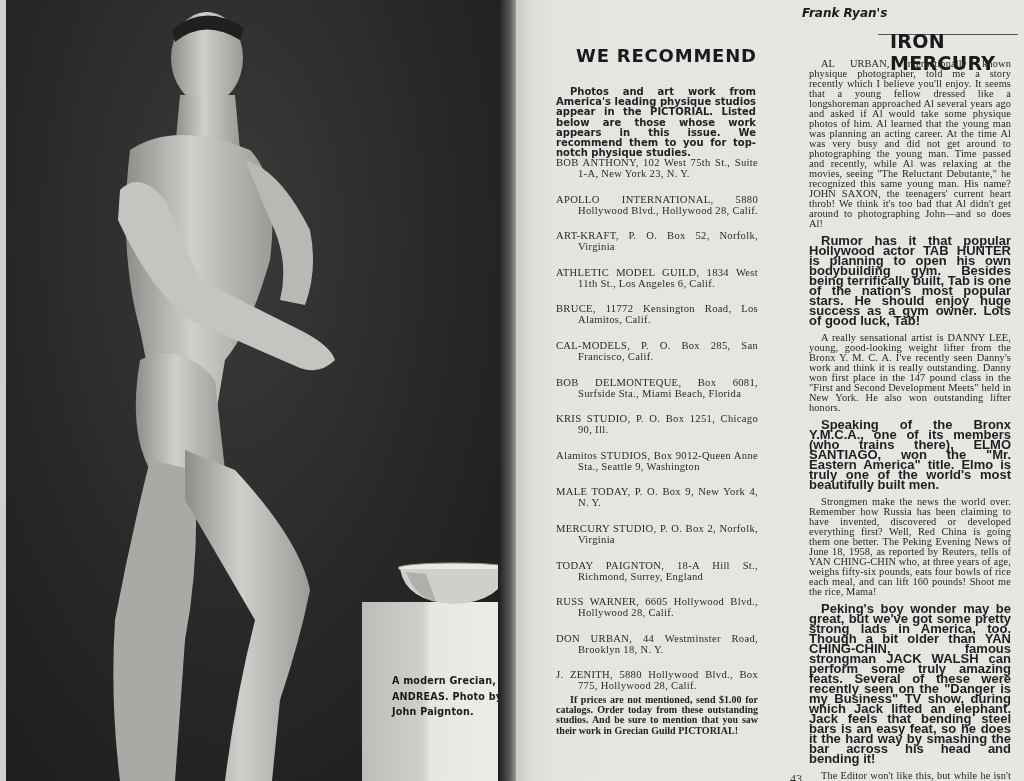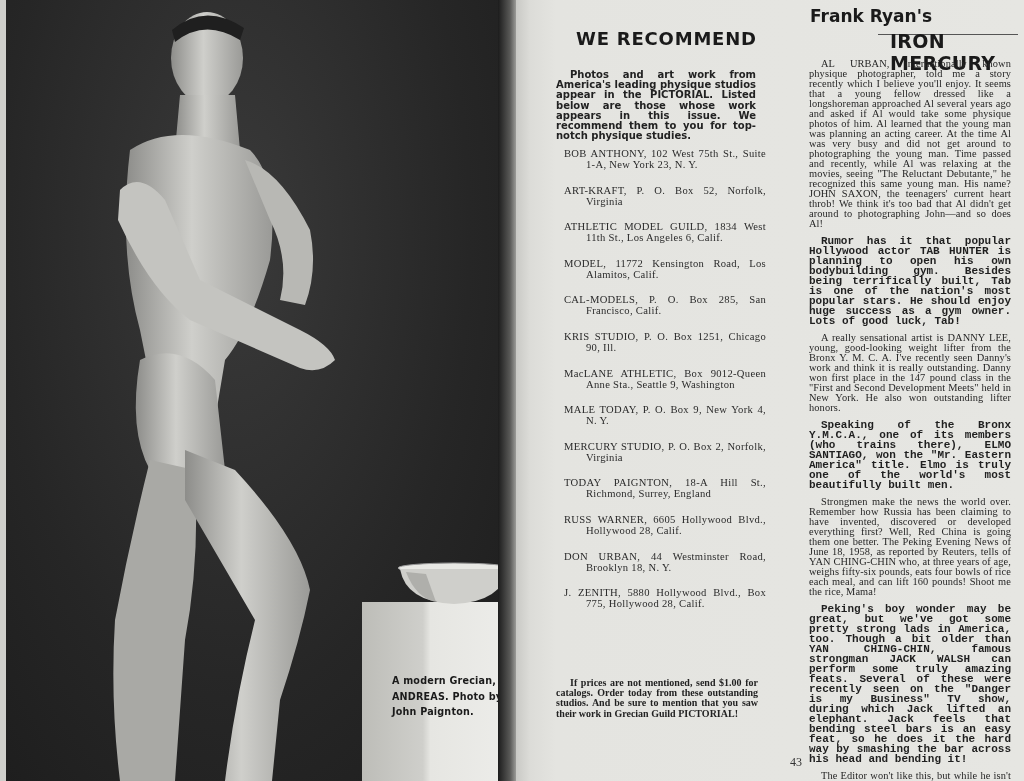--- a/index.html
+++ b/index.html
@@ -12,37 +12,37 @@
     background: radial-gradient(ellipse at 45% 30%, #3a3a3a 0%, #262626 60%, #1c1c1c 100%); }
   .left-edge { position:absolute; left:0; top:0; width:6px; height:781px; background:#cfcfcb; }
   .gutter-shadow { position:absolute; left:498px; top:0; width:22px; height:781px; background:linear-gradient(to right, #1c1c1c, #5a5a58 55%, #c7c7c3); }
   .figure-svg { position:absolute; left:0; top:0; }
   .pedestal { position:absolute; left:362px; top:602px; width:152px; height:179px; background:linear-gradient(to right,#bdbdb8 0%, #cfcfcb 40%, #e6e6e2 45%, #ededea 100%); }
   .bowl { position:absolute; left:396px; top:562px; width:116px; height:44px; }
   .caption { position:absolute; left:392px; top:673px; width:120px; font-family:"DejaVu Sans", sans-serif; font-weight:bold; font-size:9.6px; line-height:15.5px; color:#1a1a1a; letter-spacing:0.2px; }
 
   
   .right-page { position:absolute; left:516px; top:0; width:508px; height:781px; background:linear-gradient(to right,#c9c9c5 0px,#dcdcd8 14px,#e4e4e0 40px,#e6e6e2 100%); }
-  .recommend-col { position:absolute; left:20px; top:0; width:246px; height:620px; }
+  .recommend-col { position:absolute; left:20px; top:17px; width:246px; height:620px; }
   .rec-title { position:absolute; left:40px; top:28px; font-family:"DejaVu Sans", sans-serif; font-weight:bold; font-size:18px; letter-spacing:0.8px; color:#1a1a1a; }
   .rec-intro { position:absolute; left:20px; top:70px; width:200px; font-family:"DejaVu Sans", sans-serif; font-weight:bold; font-size:10px; line-height:10.2px; text-align:justify; text-indent:14px; color:#222; }
-  .studio-list { position:absolute; left:20px; top:140px; width:202px; margin:8px; padding:0; list-style:none; }
+  .studio-list { position:absolute; left:20px; top:140px; width:202px; margin:0; padding:0; list-style:none; }
   .studio { font-family:"Liberation Serif", serif; font-size:10.6px; line-height:11px; color:#2a2a2a; margin:0 0 14.6px 0; text-align:justify; padding-left:22px; text-indent:-22px; letter-spacing:0.3px; }
   .studio .name { text-transform:none; }
   .rec-footer { position:absolute; left:20px; top:678px; width:202px; font-family:Liberation Serif, serif; font-weight:bold; font-size:10px; line-height:10.2px; text-align:justify; text-indent:14px; color:#222; }
   .page-number { position:absolute; left:254px; top:755px; font-family:Liberation Serif, serif; font-size:12px; color:#333; }
 
   .iron-col { position:absolute; left:286px; top:0; width:216px; height:781px; }
-  .iron-title1 { position:absolute; left:8px; top:6px; font-family:"DejaVu Sans", sans-serif; font-weight:bold; font-size:17px; color:#1a1a1a; }
+  .iron-title1 { position:absolute; left:0px; top:6px; font-family:"DejaVu Sans", sans-serif; font-weight:bold; font-size:12px; color:#1a1a1a;font-style:italic; }
   .iron-rule { position:absolute; left:76px; top:34px; width:140px; height:1px; background:#555; }
   .iron-title2 { position:absolute; left:88px; top:30px; font-family:"DejaVu Sans", sans-serif; font-weight:bold; font-size:19px; color:#1a1a1a; letter-spacing:0.3px; }
   .iron-body { position:absolute; left:0; top:52px; width:216px; }
   .iron-body p { margin:7px; text-align:justify; text-indent:12px; }
   .p-serif { font-family:"Liberation Serif", serif; font-size:10.4px; line-height:10px; color:#262626; letter-spacing:0.1px; }
-  .p-bold { font-family:Liberation Mono, monospace; font-weight:bold; font-size:11px; line-height:10px; color:#1f1f1f; }
+  .p-bold { font-family:Liberation Sans, sans-serif; font-weight:bold; font-size:13px; line-height:10px; color:#1f1f1f; }
 </style>
 </head>
 <body>
 
 <div class="spread">
 
   <div class="left-page">
     <div class="photo-bg"></div>
     <div class="left-edge"></div>
     <svg class="figure-svg" width="516" height="781" viewBox="0 0 516 781">
@@ -80,26 +80,28 @@
     <div class="gutter-shadow"></div>
   </div>
 
   <div class="right-page">
 
     <div class="recommend-col">
       <div class="rec-title">WE RECOMMEND</div>
       <div class="rec-intro">Photos and art work from America's leading physique studios appear in the PICTORIAL. Listed below are those whose work appears in this issue. We recommend them to you for top-notch physique studies.</div>
       <ul class="studio-list">
         <li class="studio"><span class="name">BOB ANTHONY</span>, <span>102 West 75th St., Suite 1-A, New York 23, N. Y.</span></li>
+        <li class="studio"><span class="name">APOLLO INTERNATIONAL</span>, <span>5880 Hollywood Blvd., Hollywood 28, Calif.</span></li>
         <li class="studio"><span class="name">ART-KRAFT</span>, <span>P. O. Box 52, Norfolk, Virginia</span></li>
         <li class="studio"><span class="name">ATHLETIC MODEL GUILD</span>, <span>1834 West 11th St., Los Angeles 6, Calif.</span></li>
-        <li class="studio"><span class="name">MODEL</span>, <span>11772 Kensington Road, Los Alamitos, Calif.</span></li>
+        <li class="studio"><span class="name">BRUCE</span>, <span>11772 Kensington Road, Los Alamitos, Calif.</span></li>
         <li class="studio"><span class="name">CAL-MODELS</span>, <span>P. O. Box 285, San Francisco, Calif.</span></li>
+        <li class="studio"><span class="name">BOB DELMONTEQUE</span>, <span>Box 6081, Surfside Sta., Miami Beach, Florida</span></li>
         <li class="studio"><span class="name">KRIS STUDIO</span>, <span>P. O. Box 1251, Chicago 90, Ill.</span></li>
-        <li class="studio"><span class="name">MacLANE ATHLETIC</span>, <span>Box 9012-Queen Anne Sta., Seattle 9, Washington</span></li>
+        <li class="studio"><span class="name">Alamitos STUDIOS</span>, <span>Box 9012-Queen Anne Sta., Seattle 9, Washington</span></li>
         <li class="studio"><span class="name">MALE TODAY</span>, <span>P. O. Box 9, New York 4, N. Y.</span></li>
         <li class="studio"><span class="name">MERCURY STUDIO</span>, <span>P. O. Box 2, Norfolk, Virginia</span></li>
         <li class="studio"><span class="name">TODAY PAIGNTON</span>, <span>18-A Hill St., Richmond, Surrey, England</span></li>
         <li class="studio"><span class="name">RUSS WARNER</span>, <span>6605 Hollywood Blvd., Hollywood 28, Calif.</span></li>
         <li class="studio"><span class="name">DON URBAN</span>, <span>44 Westminster Road, Brooklyn 18, N. Y.</span></li>
         <li class="studio"><span class="name">J. ZENITH</span>, <span>5880 Hollywood Blvd., Box 775, Hollywood 28, Calif.</span></li>
       </ul>
       <div class="rec-footer">If prices are not mentioned, send $1.00 for catalogs. Order today from these outstanding studios. And be sure to mention that you saw their work in Grecian Guild PICTORIAL!</div>
       <div class="page-number">43</div>
     </div>

